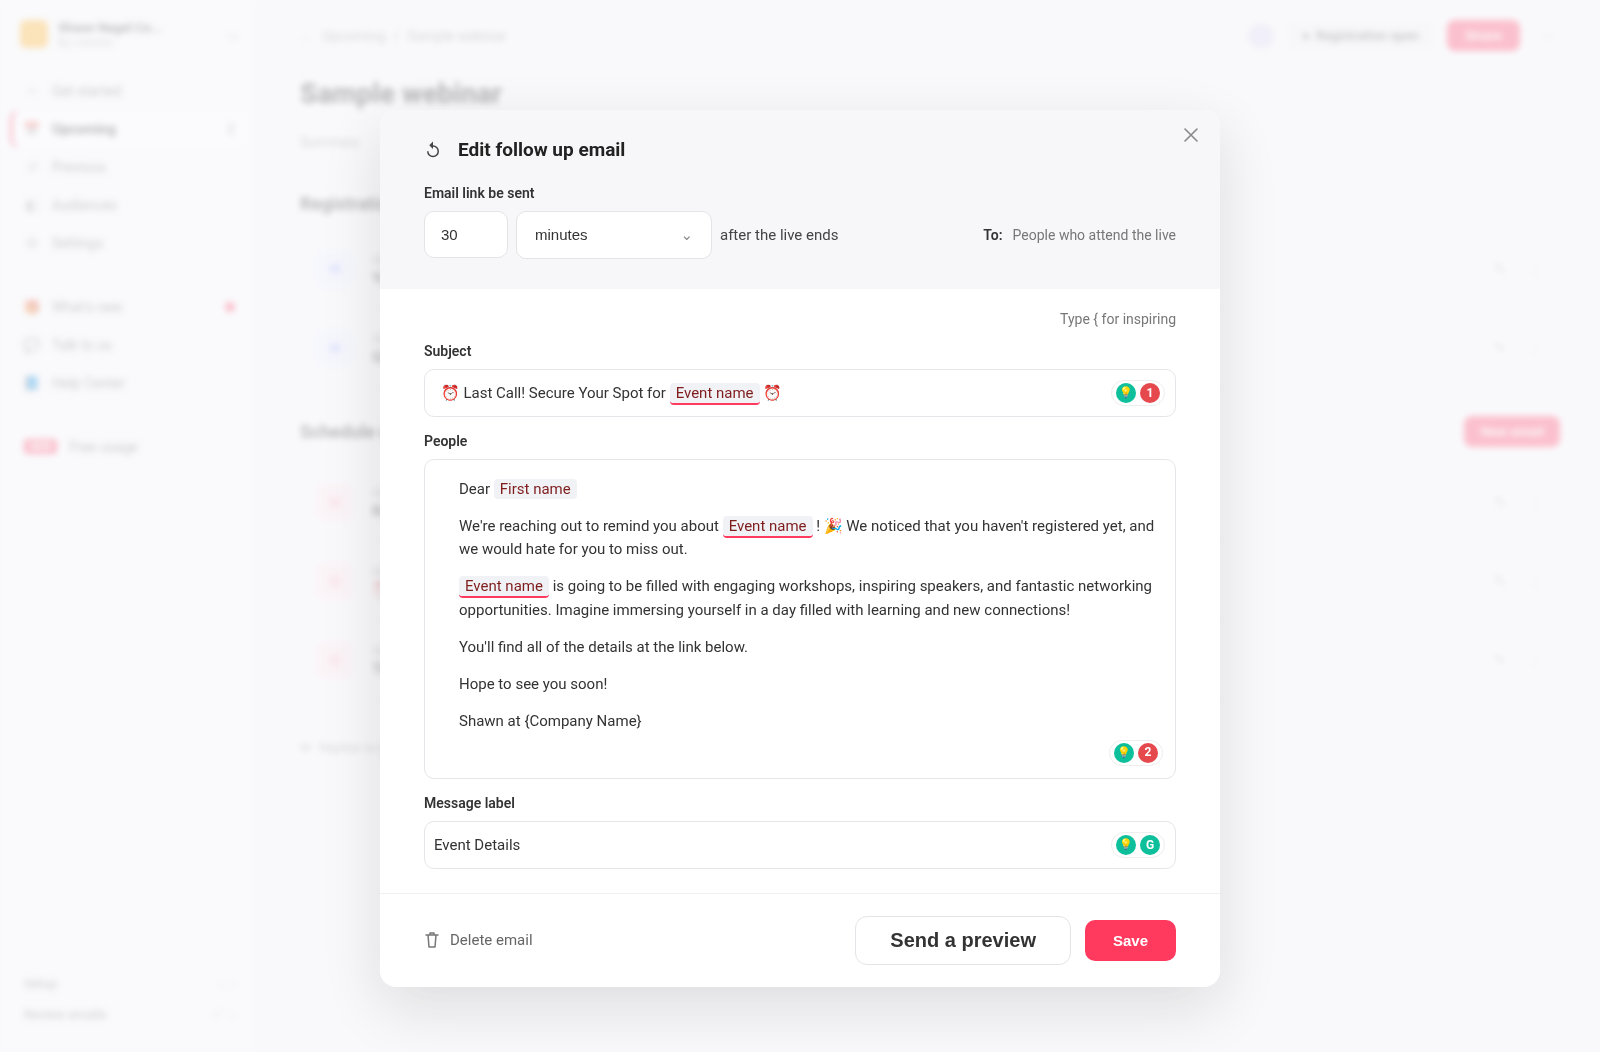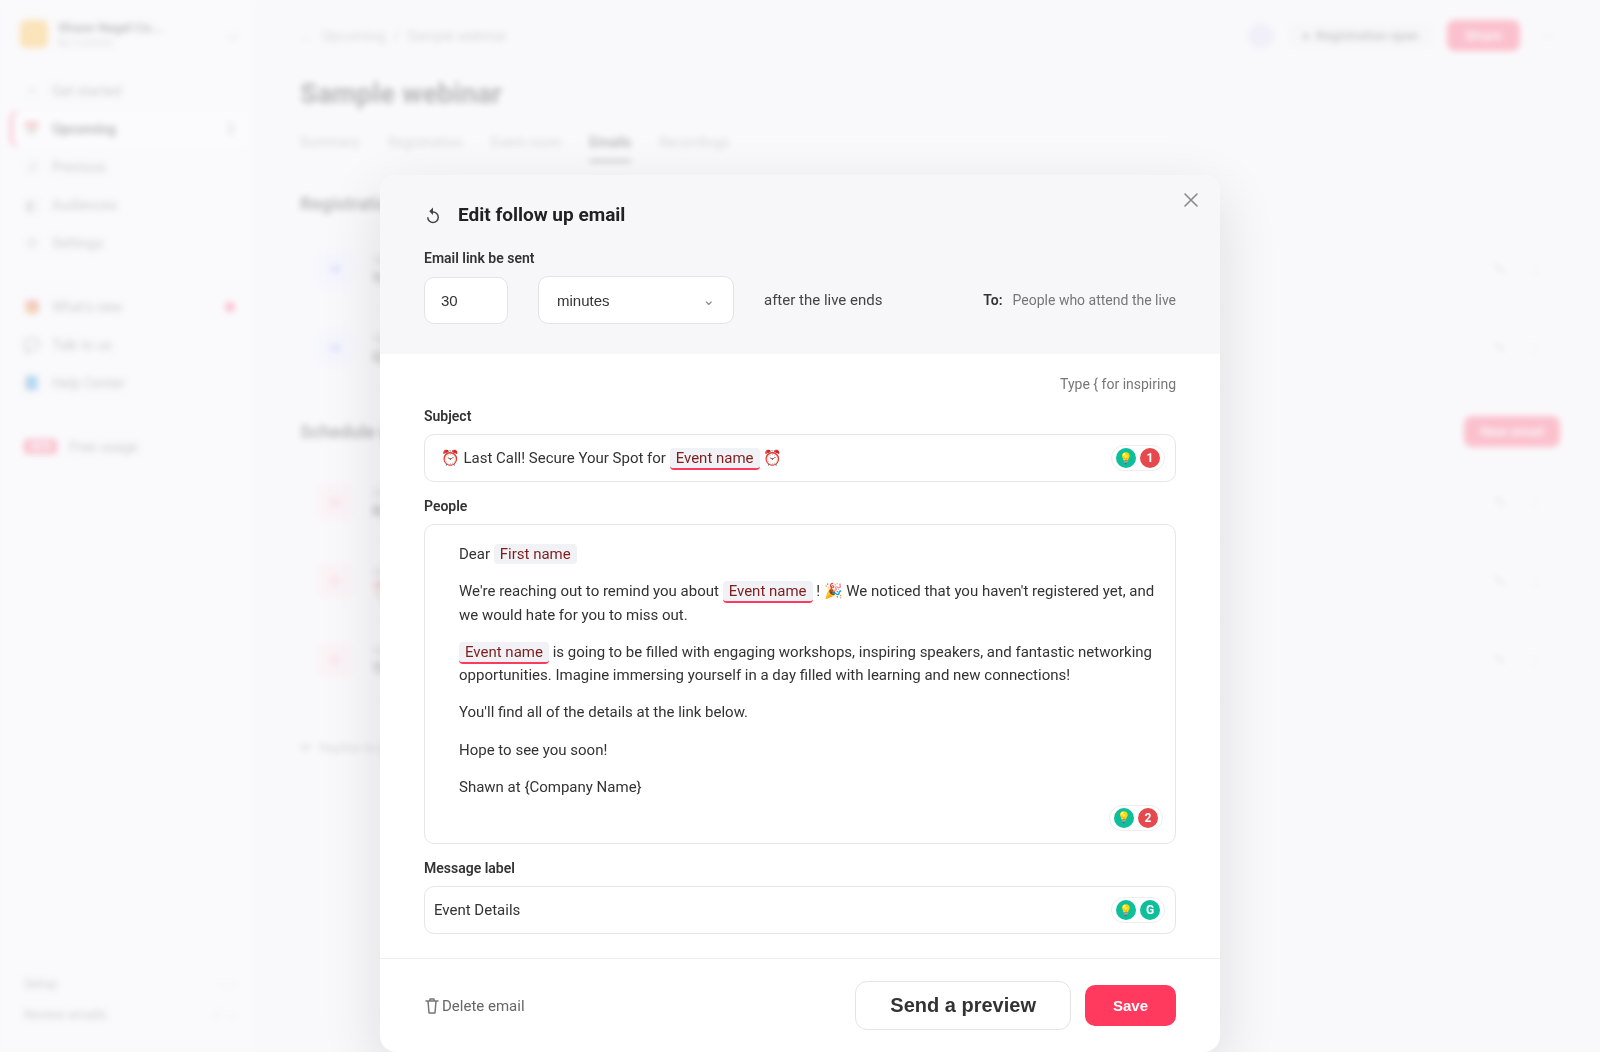--- a/index.html
+++ b/index.html
@@ -82,21 +82,21 @@
 .email-meta .tline { color:#888; font-size:13px; }
 .email-meta .sline { color:#222; font-weight:600; font-size:15px; }
 .row-actions { display:flex; gap:18px; color:#aaa; }
 .row-actions .ic { width:16px; height:16px; cursor:pointer; }
 .footer-note { color:#888; font-size:13px; display:flex; gap:8px; align-items:center; margin-top:40px; }
 
 
 .overlay {
   position:fixed; inset:0;
   background:rgba(250,250,252,0.7);
-  display:flex; align-items:flex-end; justify-content:center;
+  display:flex; align-items:center; justify-content:center;
   padding-top:44px;
 }
 .modal {
   width:840px;
   background:#fff;
   border-radius:16px;
   box-shadow:0 20px 60px rgba(0,0,0,0.12);
   position:relative;
   display:flex; flex-direction:column;
 }
@@ -106,21 +106,21 @@
 }
 .modal-header {
   background:#f7f7f9;
   border-top-left-radius:16px; border-top-right-radius:16px;
   padding:28px 44px 30px 44px;
 }
 .modal-title-row { display:flex; align-items:center; gap:16px; margin-bottom:24px; }
 .modal-title-row .ricon { color:#555; }
 .modal-title { font-size:19px; font-weight:700; color:#222; }
 .schedule-label { font-weight:600; font-size:14px; color:#333; margin-bottom:10px; }
-.schedule-row { display:flex; align-items:center; gap:30px; flex-wrap:wrap; }
+.schedule-row { display:flex; align-items:center; gap:8px; flex-wrap:wrap; }
 .num-input {
   width:84px; padding:14px 16px; border:1px solid #e4e4e8; border-radius:10px; background:#fff;
   font-size:15px; color:#333;
 }
 .unit-select {
   position:relative; width:196px;
 }
 .unit-select .sel {
   width:100%; padding:14px 18px; border:1px solid #e4e4e8; border-radius:10px; background:#fff;
   font-size:15px; color:#333; text-align:left; cursor:pointer;
@@ -161,21 +161,21 @@
 .gr-green { width:20px; height:20px; border-radius:50%; background:#0dbf9b; color:#fff; display:flex; align-items:center; justify-content:center; font-size:12px; font-weight:700; }
 .subj-gr { position:absolute; right:10px; top:50%; transform:translateY(-50%); display:flex; gap:4px; align-items:center; background:#fff; border:1px solid #eee; border-radius:20px; padding:2px 4px;}
 .btn-label-input { border:1px solid #e6e6ea; border-radius:10px; padding:14px 9px; width:100%; font-size:15px; position:relative; }
 .btn-label-input .inner { color:#333; }
 
 .modal-footer {
   border-top:1px solid #f0f0f2;
   padding:22px 44px;
   display:flex; align-items:center; gap:14px;
 }
-.delete-link { display:flex; align-items:center; gap:2px; color:#666; cursor:pointer; font-size:15px; }
+.delete-link { display:flex; align-items:center; gap:10px; color:#666; cursor:pointer; font-size:15px; }
 .footer-spacer { flex:1; }
 .preview-btn {
   background:#fff; border:1px solid #e4e4e8; border-radius:12px;
   padding:12px 34px; font-size:20px; color:#333; font-weight:600; cursor:pointer;
 }
 .save-btn {
   background:#ff3a5e; border:none; border-radius:10px; color:#fff;
   padding:12px 28px; font-size:15px; font-weight:700; cursor:pointer;
 }
 

